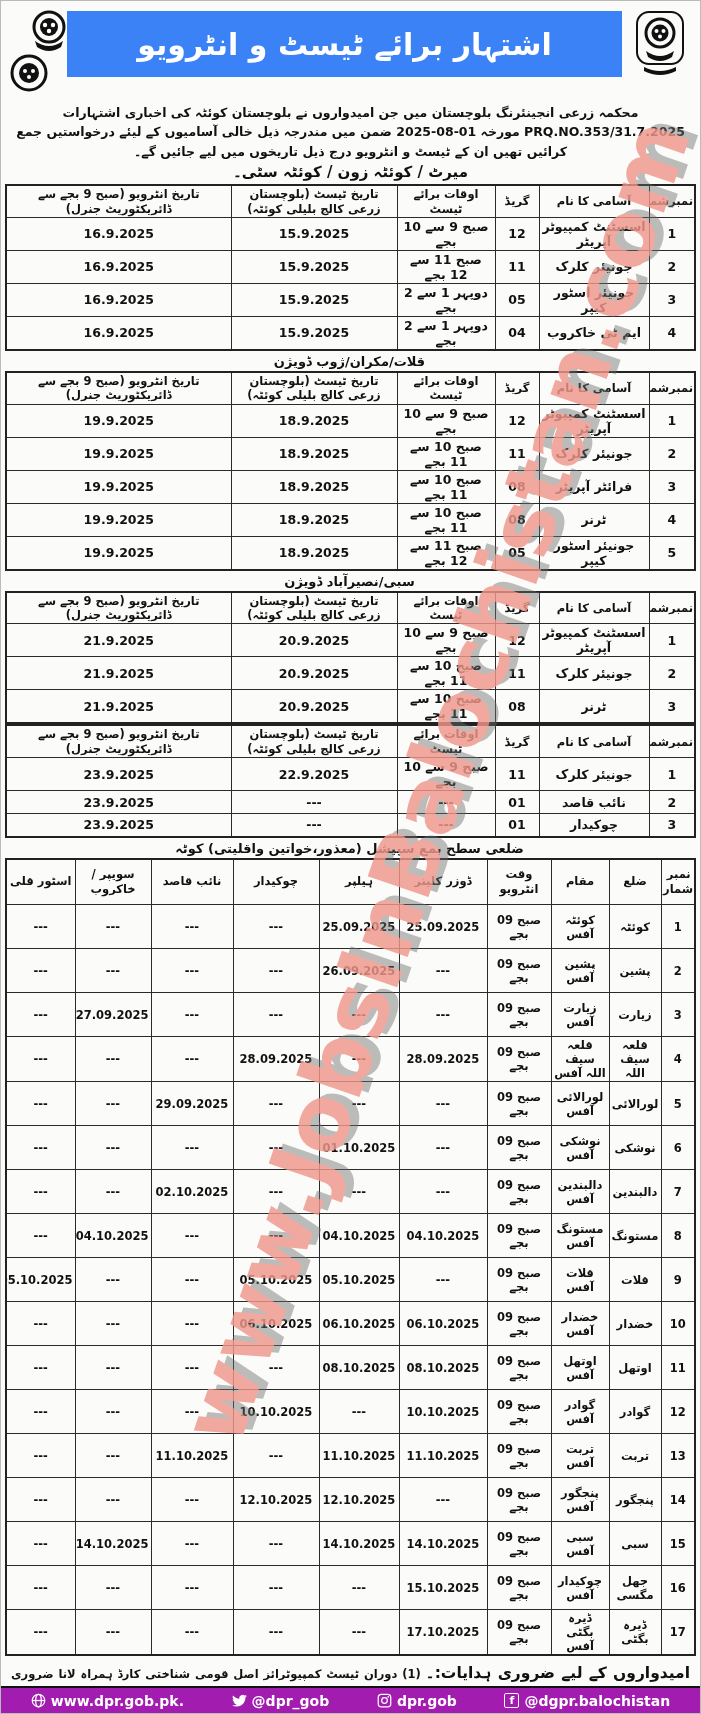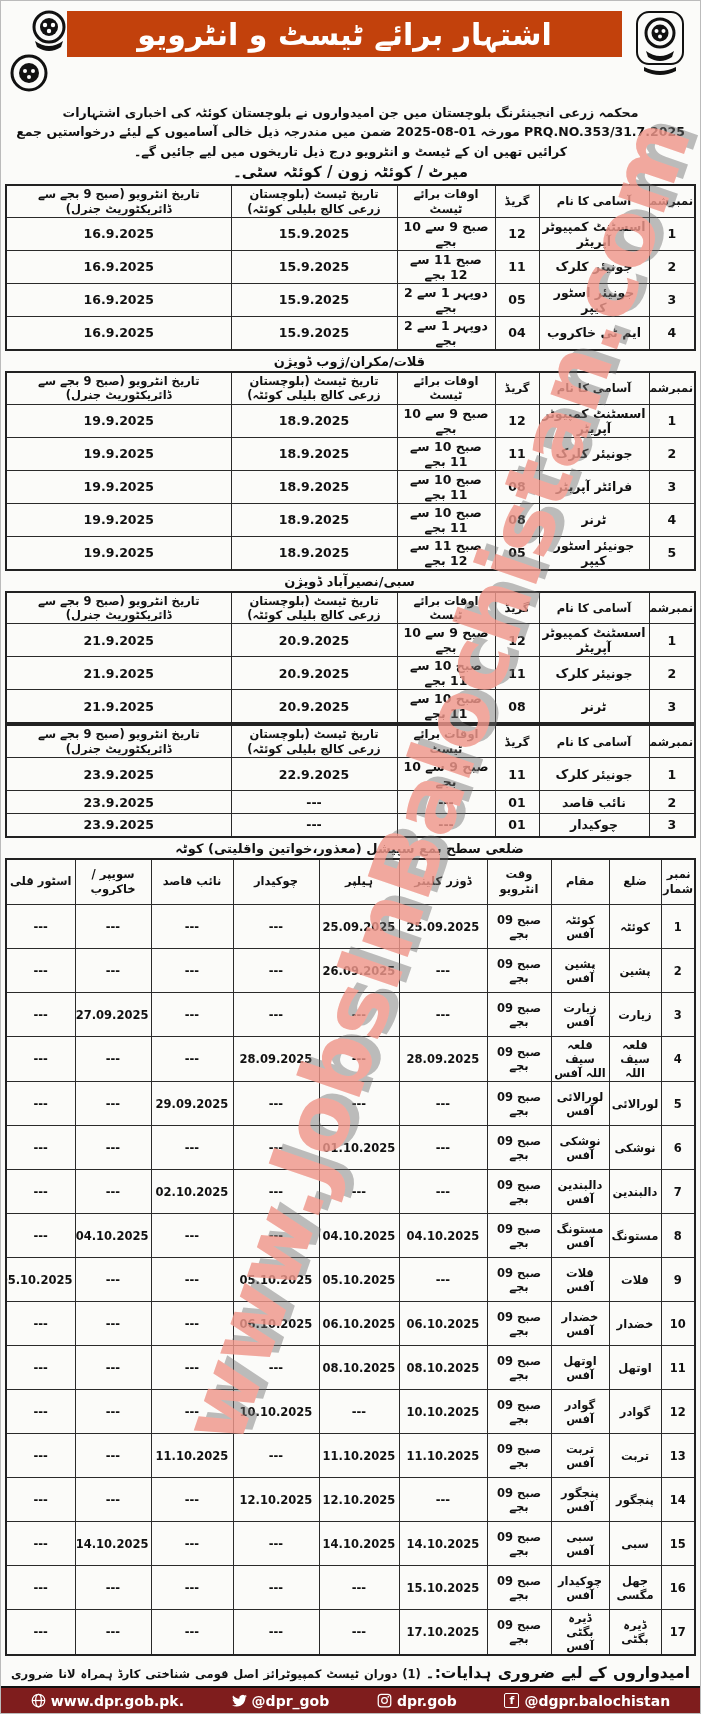--- a/index.html
+++ b/index.html
@@ -2,21 +2,21 @@
 <html lang="ur"><head>
 <meta charset="utf-8">
 <style>
   html,body{margin:0;padding:0;background:#e8e8e4;}
   *{box-sizing:border-box;}
   body{font-family:"DejaVu Sans",sans-serif;}
   .page{position:relative;width:701px;height:1714px;margin:0 auto;background:#fbfbf9;
         border:1px solid #bbb;overflow:hidden;direction:rtl;color:#111;}
   
   .hdr{position:relative;height:96px;padding:6px 8px 0 8px;}
-  .title-bar{position:absolute;top:10px;right:78px;left:66px;height:46px;background:#c2410c;
+  .title-bar{position:absolute;top:10px;right:78px;left:66px;height:66px;background:#3b82f6;
              color:#fff;display:flex;align-items:center;justify-content:center;}
   .title-bar .t{font-size:30px;font-weight:bold;letter-spacing:1px;}
   .emblem{position:absolute;display:block;}
   .emblem-right{top:8px;right:14px;}
   .emblem-left-top{top:6px;left:26px;}
   .emblem-left-bottom{top:52px;left:8px;}
   
   .intro{padding:6px 12px 0 12px;font-size:12.5px;font-weight:bold;line-height:1.55;text-align:center;}
   .merit{padding:2px 0 3px 0;font-size:15px;font-weight:bold;text-align:center;}
   
@@ -28,21 +28,21 @@
   .sched th{font-size:11.5px;height:30px;line-height:1.25;}
   .sched td{font-size:12.5px;height:23px;}
   .dist th{font-size:11.5px;height:46px;line-height:1.3;}
   .dist td{font-size:11.5px;height:44px;}
   .sec-head{font-size:13px;font-weight:bold;text-align:center;padding:3px 2px 2px 0;}
   
   .instructions{padding:4px 10px 2px 10px;font-size:11.5px;font-weight:bold;line-height:1.7;
                 text-align:justify;}
   .instructions .ih{font-size:15.5px;font-weight:bold;letter-spacing:1px;}
   
-  .footer-bar{direction:ltr;position:absolute;bottom:0;left:0;right:0;height:27px;background:#7f1d1d;
+  .footer-bar{direction:ltr;position:absolute;bottom:0;left:0;right:0;height:27px;background:#a21caf;
               border-top:2px solid #111;display:flex;align-items:center;justify-content:space-around;
               color:#fff;font-weight:bold;font-size:14px;padding:0 6px;}
   .f-item{display:flex;align-items:center;gap:5px;}
   .fb-badge{display:inline-flex;align-items:center;justify-content:center;width:15px;height:15px;
             border:1.6px solid #fff;border-radius:2px;font-size:11px;font-weight:bold;}
   
   .watermark{position:absolute;top:780px;left:435px;transform:translate(-50%,-50%) rotate(-71deg);
              transform-origin:center;white-space:nowrap;font-size:88px;font-weight:bold;
              color:#f0978b;opacity:.82;text-shadow:7px 7px 0 rgba(110,110,110,.55);
              pointer-events:none;z-index:5;direction:ltr;}

